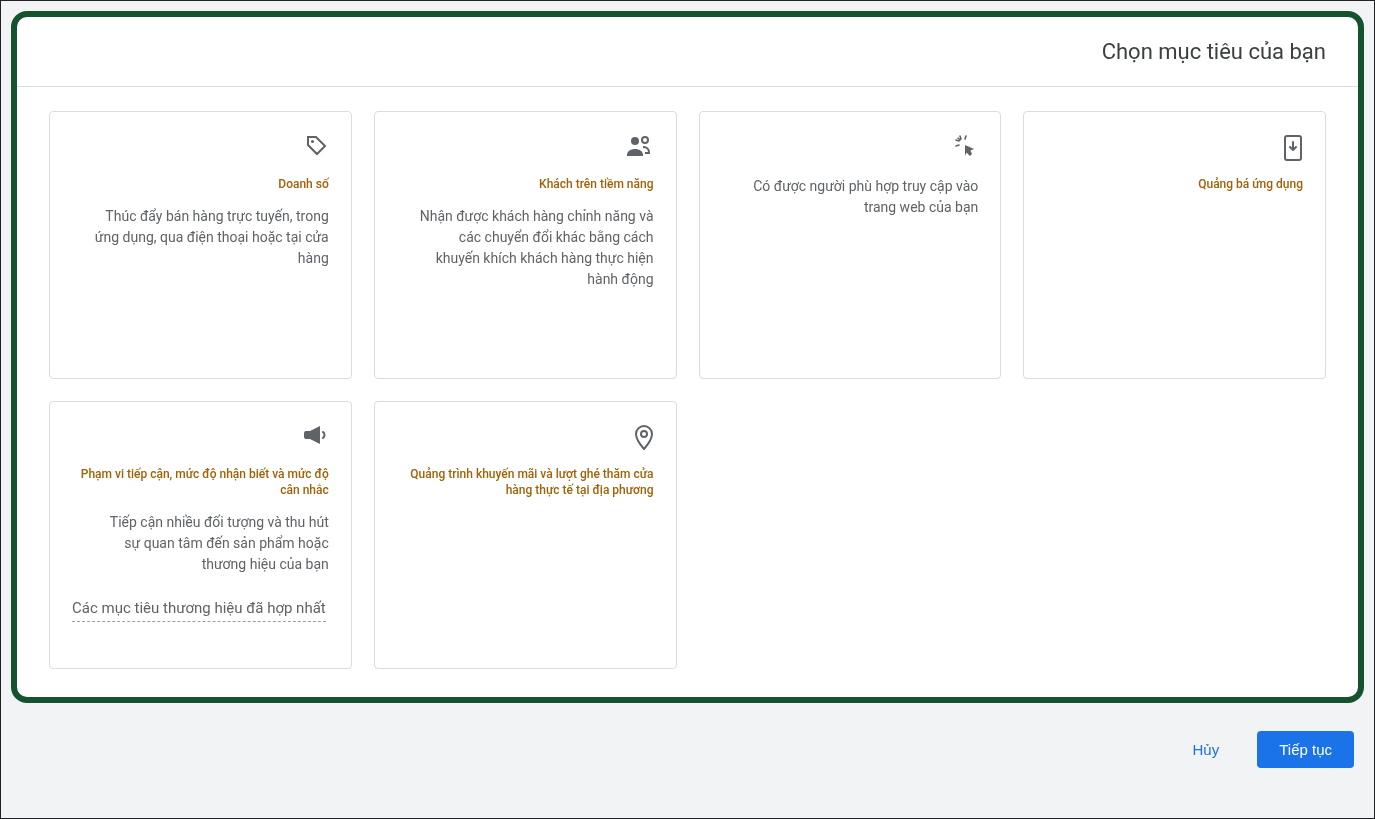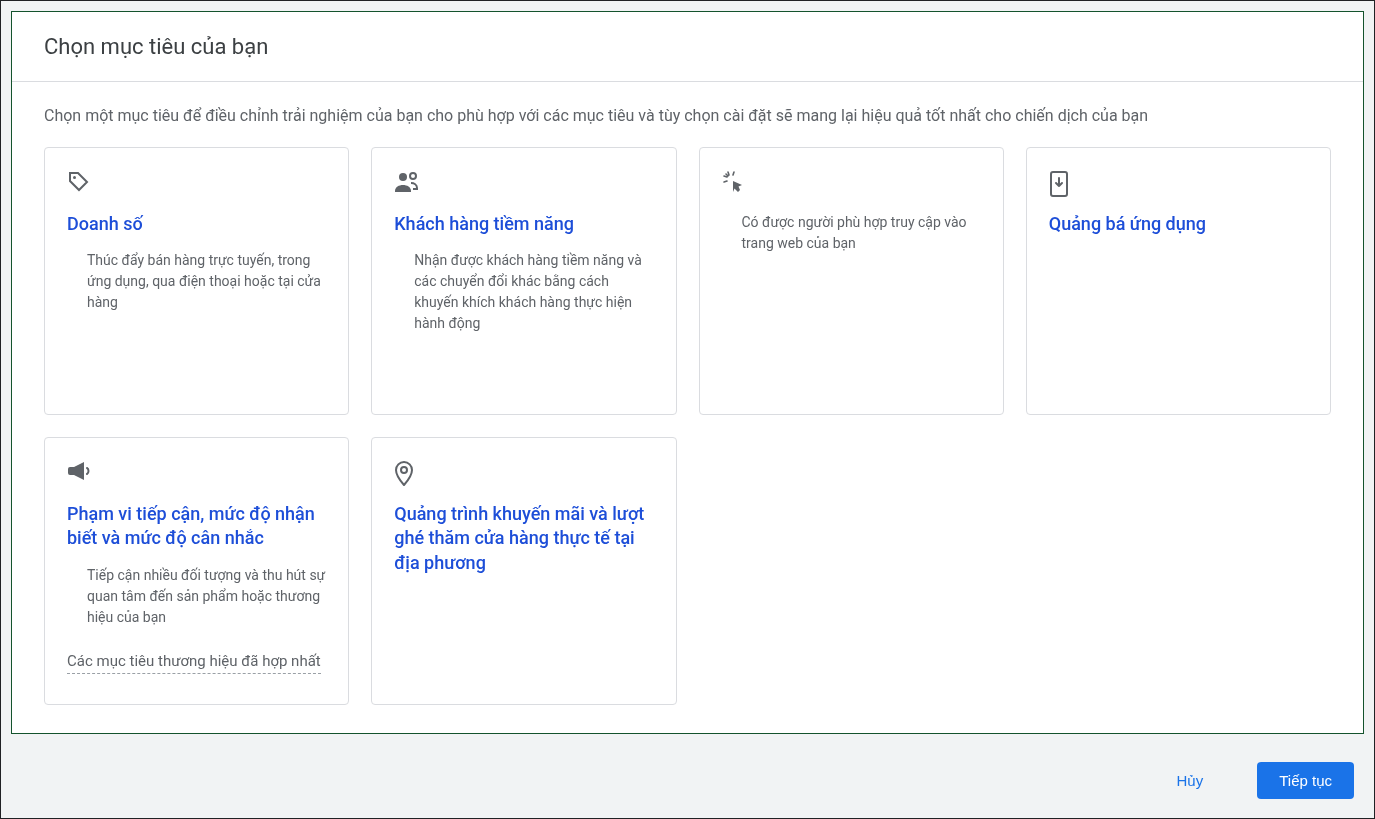--- a/index.html
+++ b/index.html
@@ -8,24 +8,25 @@
     font-family: Roboto, Arial, sans-serif;
     background: #f1f3f4;
     color: #3c4043;
     width: 1375px;
     height: 819px;
     padding: 10px;
     border: 1px solid #202124;
   }
   .card {
     background: #fff;
-    border: 1px solid #14532d;
-    border-radius: 0;
+    border: 6px solid #14532d;
+    border-radius: 16px;
     overflow: hidden;
     margin-bottom: 24px;
+    text-align: right;
   }
   .card-header {
     padding: 22px 32px;
     border-bottom: 1px solid #dadce0;
     font-size: 22px;
     color: #3c4043;
     font-weight: 400;
   }
   .card-body {
     padding: 24px 32px 28px 32px;
@@ -52,44 +53,44 @@
   .goal.selected {
     border: 2px solid #1a73e8;
     padding: 21px;
   }
   .goal .icon {
     height: 24px;
     margin-bottom: 18px;
     color: #5f6368;
   }
   .goal .title {
-    font-size: 18px;
+    font-size: 12px;
     font-weight: 500;
-    color: #1d4ed8;
+    color: #a16207;
     margin-bottom: 14px;
     line-height: 1.35;
   }
   .goal .desc {
     font-size: 14px;
     color: #5f6368;
     line-height: 1.5;
     margin-left: 20px;
   }
   .goal .extra {
     font-size: 15px;
     color: #5f6368;
     margin-top: 22px;
     border-bottom: 1px dashed #9aa0a6;
     align-self: flex-start;
     line-height: 1.55;
   }
   .footer {
     display: flex;
     justify-content: flex-end;
-    gap: 32px;
+    gap: 16px;
     padding: 4px 10px 0 0;
   }
   .btn {
     border: none;
     background: none;
     font-size: 15px;
     font-weight: 500;
     padding: 10px 22px;
     border-radius: 4px;
     cursor: pointer;
@@ -98,40 +99,39 @@
   .btn-primary { background: #1a73e8; color: #fff; }
 </style>
 </head>
 <body>
 
 <div class="card">
   <div class="card-header">
     <span>Chọn mục tiêu của bạn</span>
   </div>
   <div class="card-body">
-    <div class="subtitle">Chọn một mục tiêu để điều chỉnh trải nghiệm của bạn cho phù hợp với các mục tiêu và tùy chọn cài đặt sẽ mang lại hiệu quả tốt nhất cho chiến dịch của bạn</div>
     <div class="grid" id="goal-grid">
         <div class="goal">
     <div class="icon"><svg width="24" height="24" viewBox="0 0 24 24" fill="none" stroke="#5f6368" stroke-width="2">
               <path d="M3 3h8l9 9-8 8-9-9V3z"></path>
               <circle cx="7.5" cy="7.5" r="1.5" fill="#5f6368" stroke="none"></circle>
             </svg></div>
     <div class="title">Doanh số</div>
     <div class="desc">Thúc đẩy bán hàng trực tuyến, trong ứng dụng, qua điện thoại hoặc tại cửa hàng</div>
 
   </div>
         <div class="goal">
     <div class="icon"><svg width="28" height="24" viewBox="0 0 28 24" fill="#5f6368">
               <circle cx="9" cy="7" r="4"></circle>
               <path d="M1 21c0-4 4-6 8-6s8 2 8 6v1H1v-1z"></path>
               <circle cx="19" cy="6" r="3" fill="none" stroke="#5f6368" stroke-width="2"></circle>
               <path d="M17 13c3 0 6 1.5 6 5v1h-4" fill="none" stroke="#5f6368" stroke-width="2"></path>
             </svg></div>
-    <div class="title">Khách hàng tiềm năng</div>
-    <div class="desc">Nhận được khách hàng tiềm năng và các chuyển đổi khác bằng cách khuyến khích khách hàng thực hiện hành động</div>
+    <div class="title">Khách trên tiềm năng</div>
+    <div class="desc">Nhận được khách hàng chỉnh năng và các chuyển đổi khác bằng cách khuyến khích khách hàng thực hiện hành động</div>
 
   </div>
         <div class="goal">
     <div class="icon"><svg width="24" height="24" viewBox="0 0 24 24" fill="#5f6368">
               <path d="M11 11l9 4-3.5 1.5L18 20l-2 2-3.5-3.5L11 22V11z"></path>
               <path d="M6 2l1 3M2 6l3 1M12 2l-1 3M2 12l3-1M4 4l2 2" stroke="#5f6368" stroke-width="1.6" stroke-linecap="round"></path>
             </svg></div>
     <div class="desc">Có được người phù hợp truy cập vào trang web của bạn</div>
 
   </div>

